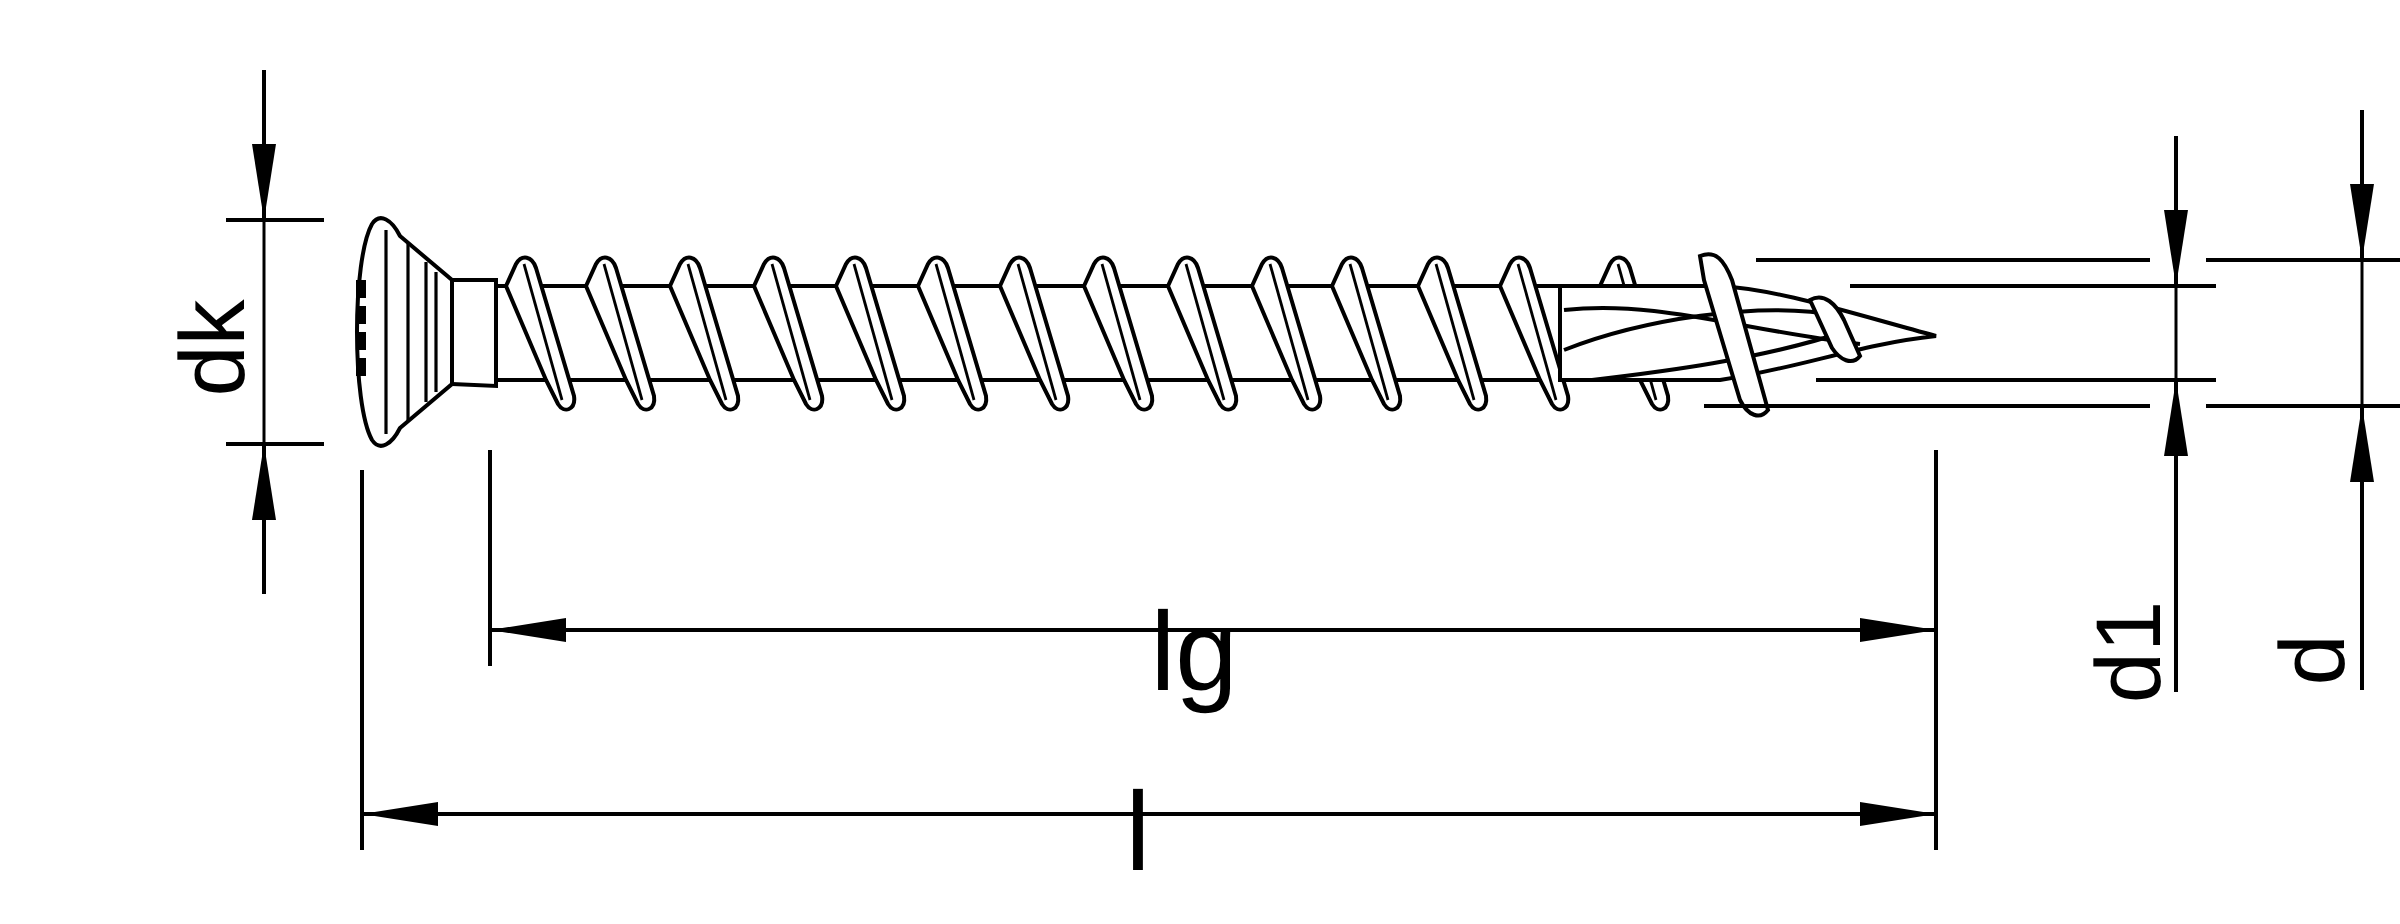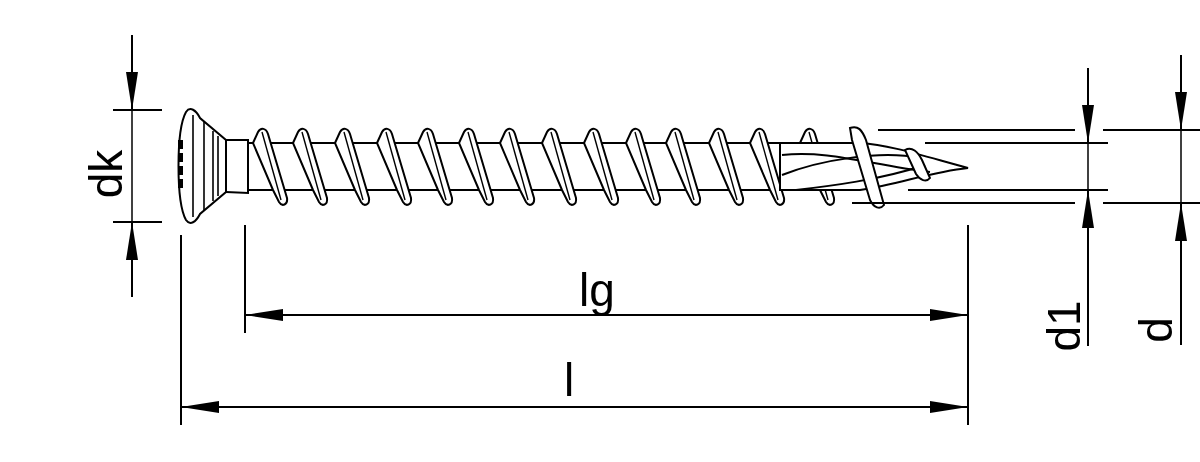--- a/index.html
+++ b/index.html
@@ -1,19 +1,19 @@
 <!DOCTYPE html>
 <html><head>
 <meta charset="utf-8">
 <style>
   html, body { margin: 0; padding: 0; background: #ffffff; }
   #stage { position: relative; width: 1200px; height: 462px; background: #ffffff; overflow: hidden; }
   svg { position: absolute; left: 0; top: 0; }
   .lbl { position: absolute; font-family: "Liberation Sans", sans-serif; color: #000; line-height: 1; white-space: nowrap; }
-  .lbl-h { font-size: 46px; transform: translate(-50%, -50%); }
+  .lbl-h { font-size: 56px; transform: translate(-50%, -50%); margin-top: 36px; }
   .lbl-v { font-size: 46px; transform: translate(-50%, -50%) rotate(-90deg); }
 </style>
 </head>
 <body>
 
 <div id="stage">
   <svg width="1200" height="462" viewBox="0 0 1200 462">
     <defs>
       <marker id="arr" markerWidth="12" markerHeight="8" refX="12" refY="4" orient="auto" markerUnits="userSpaceOnUse">
         <path d="M0,0 L12,4 L0,8 Z" fill="#000"></path>

